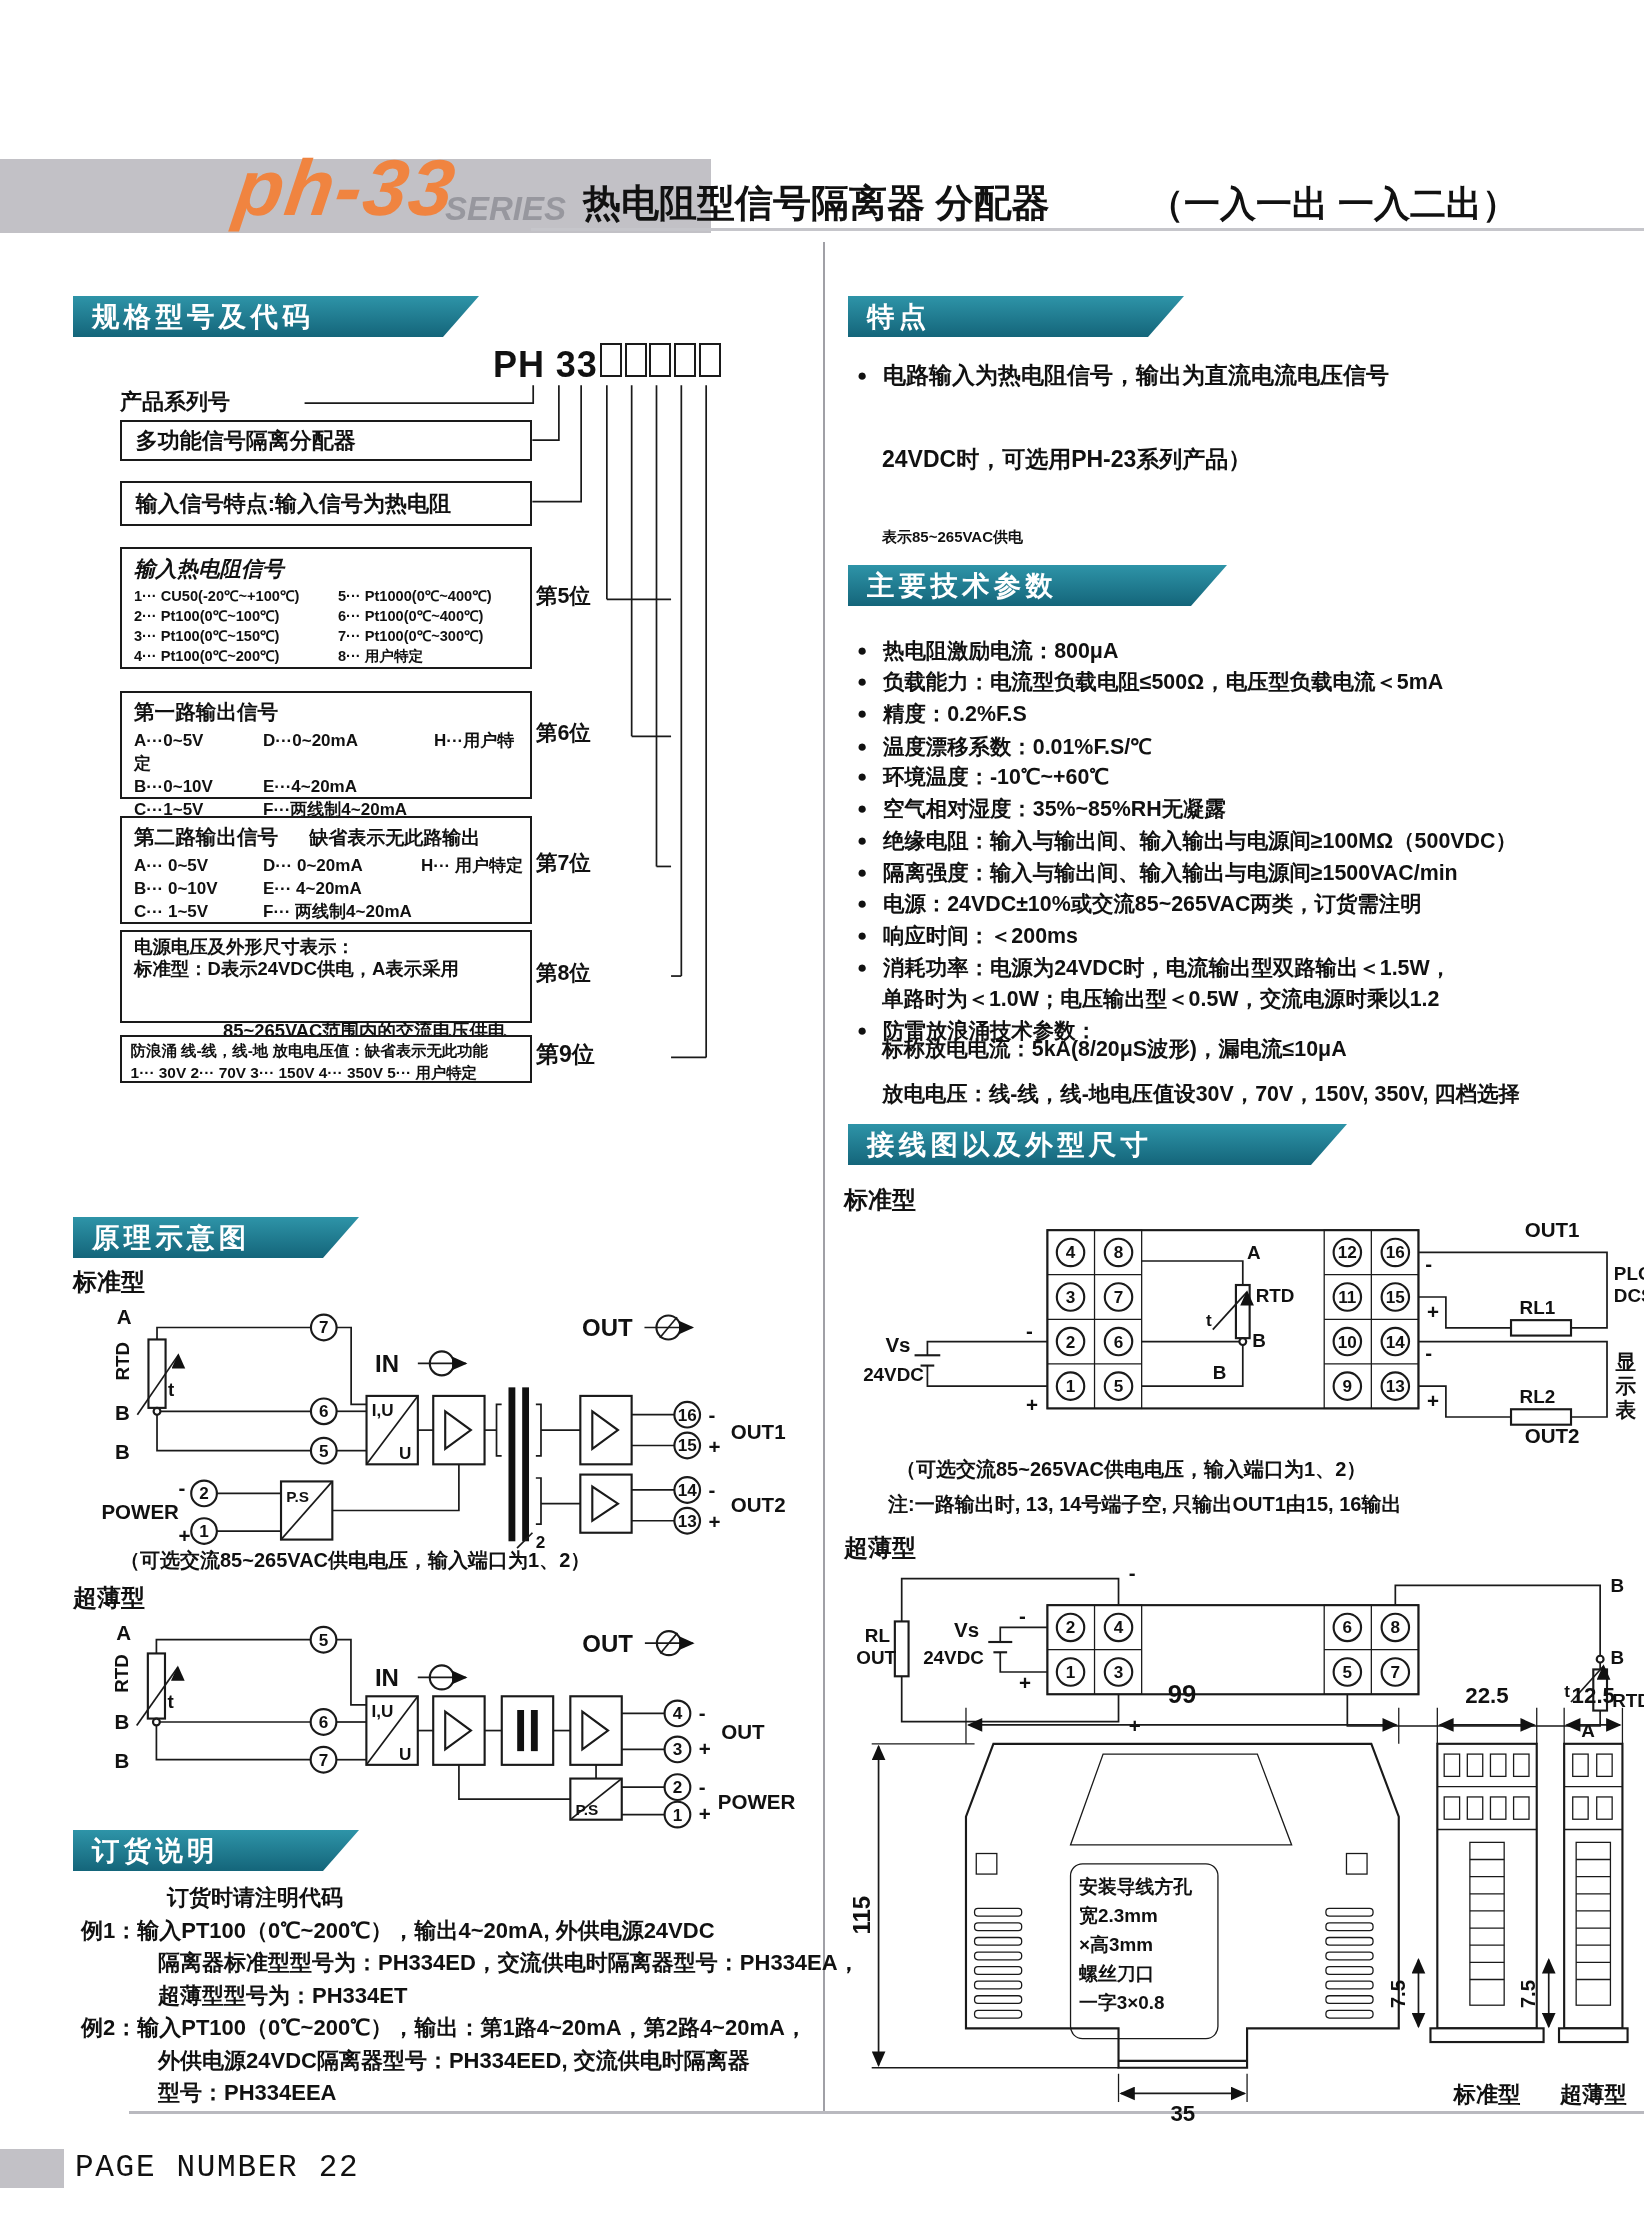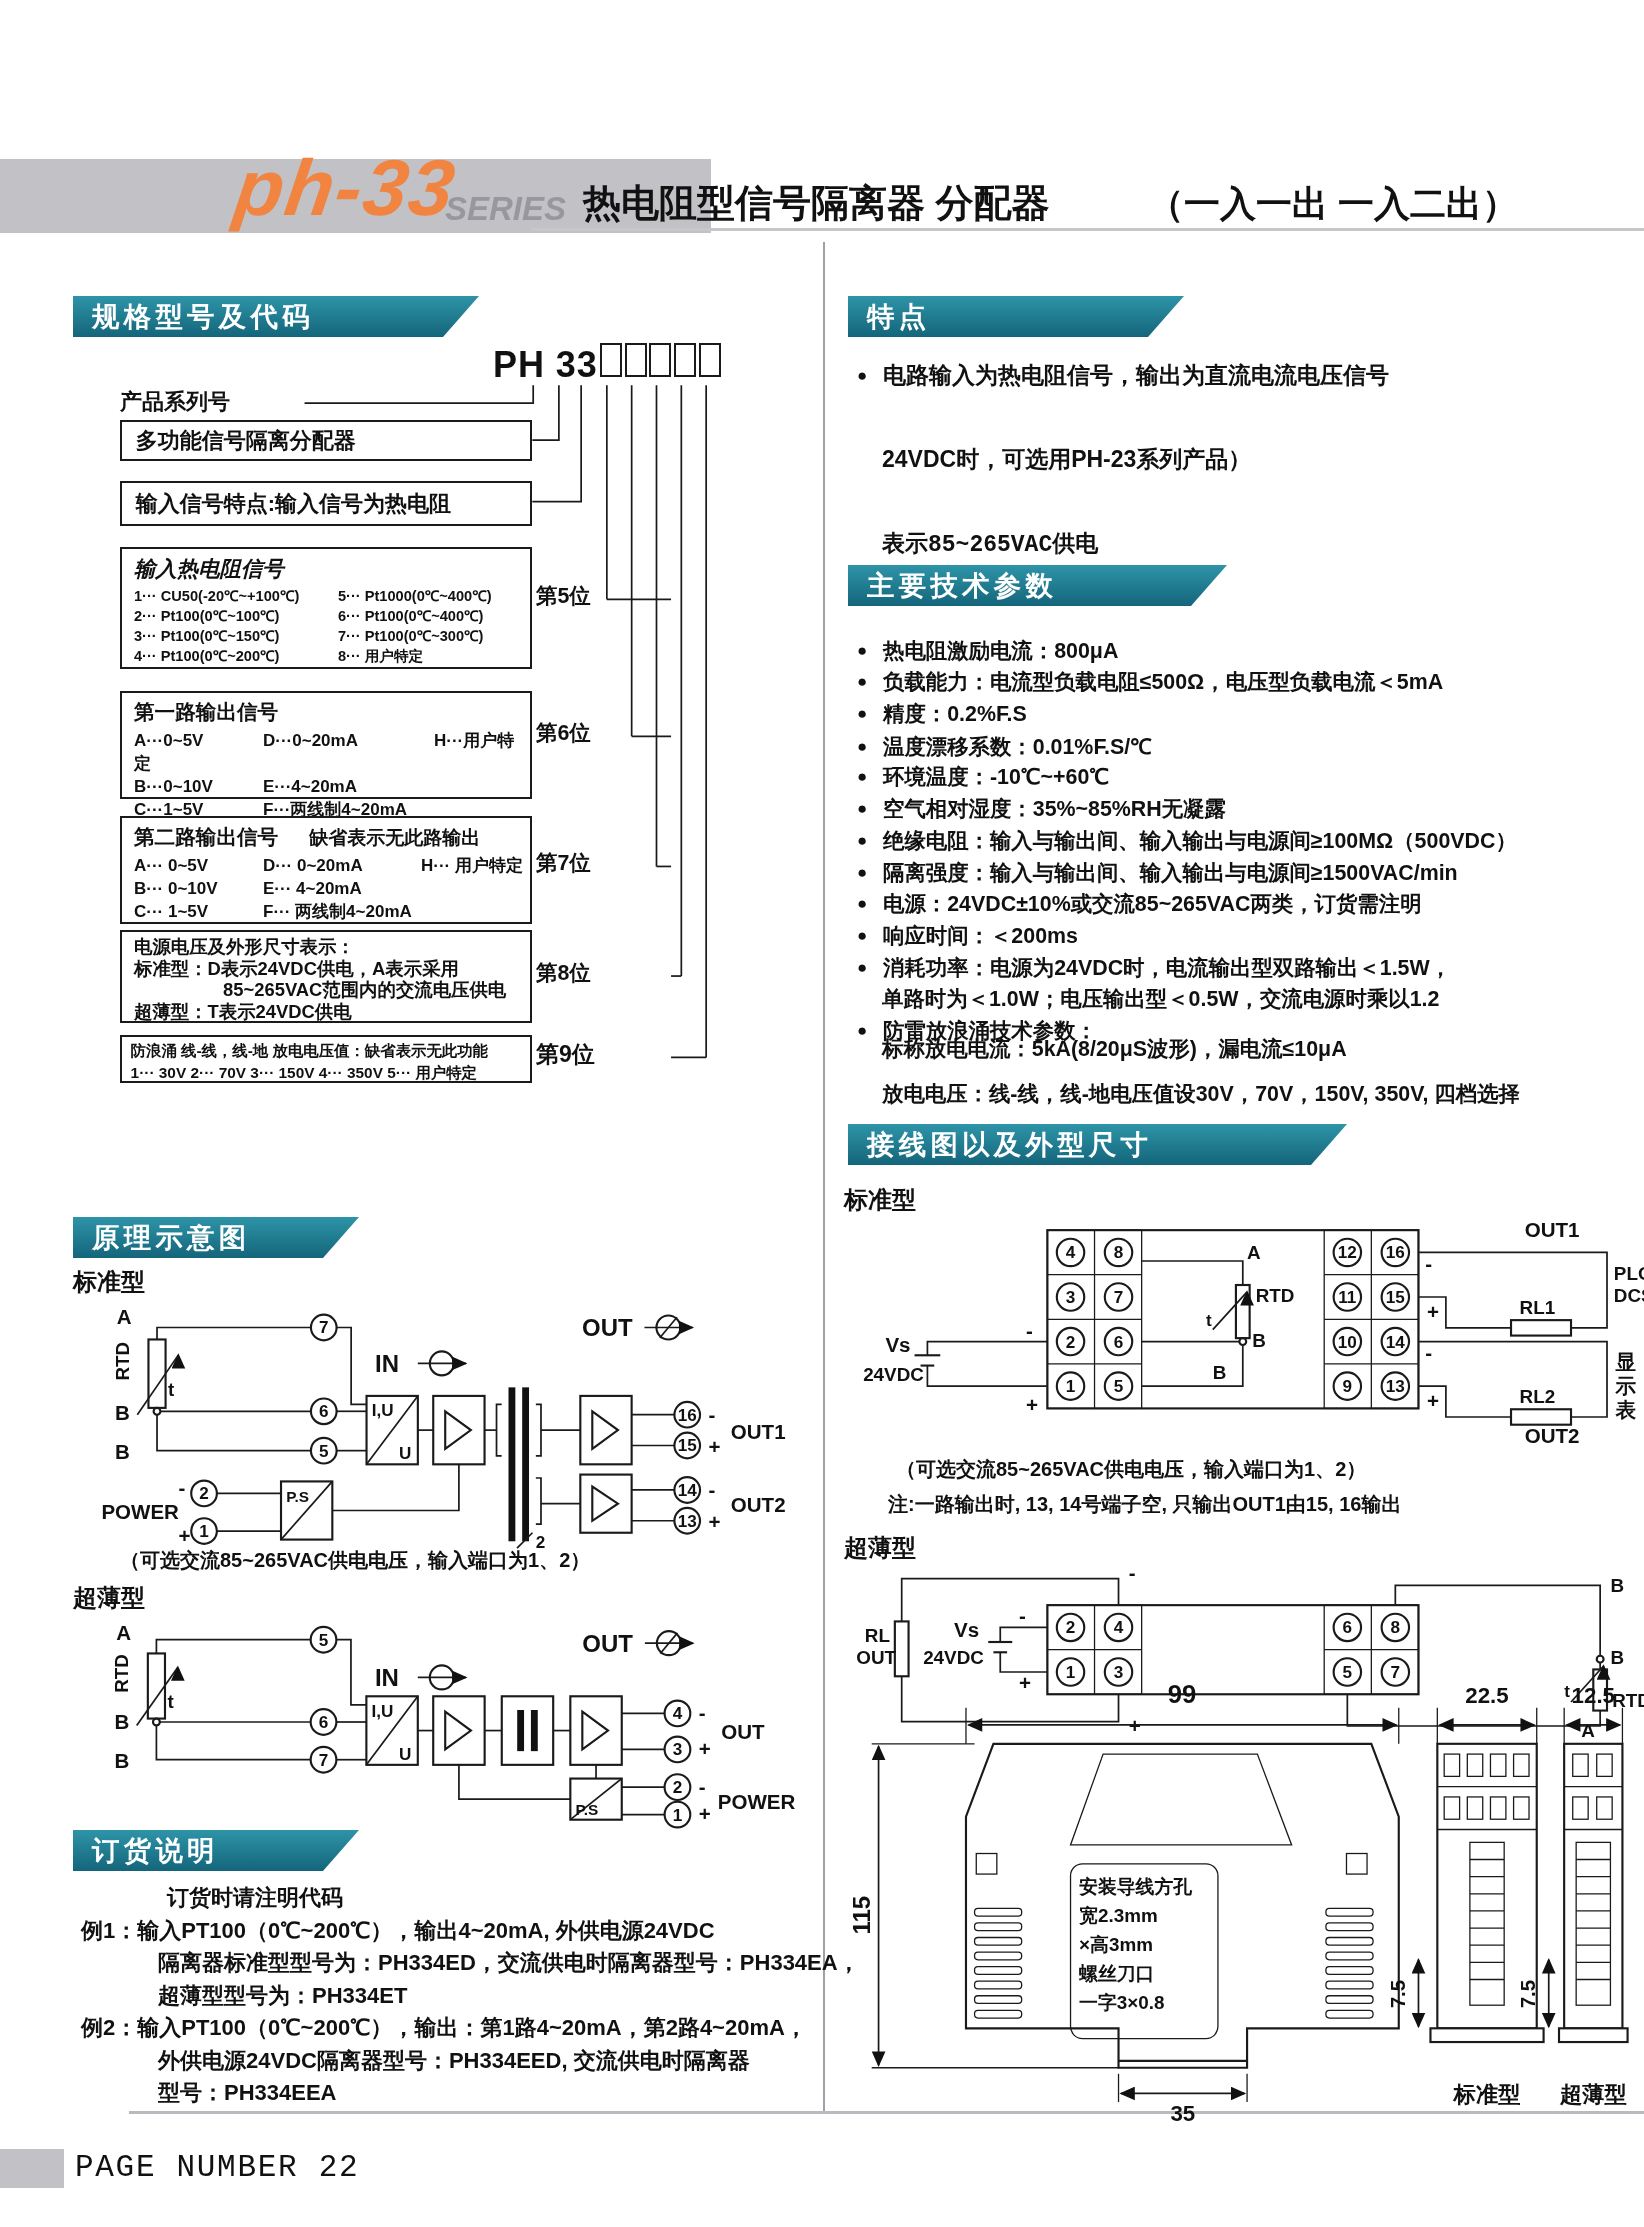--- a/index.html
+++ b/index.html
@@ -93,21 +93,21 @@
     <div style="font-size:17px;font-weight:700;line-height:23px;margin-top:2.6px;">
       <div><span style="display:inline-block;width:129px;">A··· 0~5V</span><span style="display:inline-block;width:158px;">D··· 0~20mA</span><span>H··· 用户特定</span></div>
       <div><span style="display:inline-block;width:129px;">B··· 0~10V</span><span>E··· 4~20mA</span></div>
       <div><span style="display:inline-block;width:129px;">C··· 1~5V</span><span>F··· 两线制4~20mA</span></div>
     </div>
   </div>
 
   <div class="box" style="left:120px;top:930px;width:412px;height:93px;padding:4.3px 0 0 12px;font-size:18.4px;font-weight:700;line-height:21.4px;">
     <div>电源电压及外形尺寸表示：</div>
     <div>标准型：D表示24VDC供电，A表示采用</div>
-    <div style="padding-left:89px;">85~265VAC范围内的交流电压供电</div>
+    <div style="padding-left:89px;margin-top:41px;">85~265VAC范围内的交流电压供电</div>
     <div>超薄型：T表示24VDC供电</div>
   </div>
 
   <div class="box" style="left:120px;top:1035px;width:412px;height:48px;padding:3.4px 0 0 8.6px;font-size:15.4px;font-weight:700;line-height:21.4px;">
     <div>防浪涌 线-线，线-地 放电电压值：缺省表示无此功能</div>
     <div>1··· 30V 2··· 70V 3··· 150V 4··· 350V 5··· 用户特定</div>
   </div>
 
   <div class="t" style="left:536px;top:581px;font-size:21.4px;">第5位</div>
   <div class="t" style="left:536px;top:718px;font-size:21.4px;">第6位</div>
@@ -327,21 +327,21 @@
   <div class="t" style="left:81px;top:1916px;font-size:22px;">例1：输入PT100（0℃~200℃），输出4~20mA, 外供电源24VDC</div>
   <div class="t" style="left:158px;top:1948px;font-size:22px;">隔离器标准型型号为：PH334ED，交流供电时隔离器型号：PH334EA，</div>
   <div class="t" style="left:158px;top:1981px;font-size:22px;">超薄型型号为：PH334ET</div>
   <div class="t" style="left:81px;top:2013px;font-size:22px;">例2：输入PT100（0℃~200℃），输出：第1路4~20mA，第2路4~20mA，</div>
   <div class="t" style="left:158px;top:2046px;font-size:22px;">外供电源24VDC隔离器型号：PH334EED, 交流供电时隔离器</div>
   <div class="t" style="left:158px;top:2078px;font-size:22px;">型号：PH334EEA</div>
 
   <div class="banner" style="left:848px;top:296px;width:317px;">特点</div>
   <div class="t" style="left:857px;top:360px;font-size:23px;"><span class="dot">●</span><span>电路输入为热电阻信号，输出为直流电流电压信号</span></div>
   <div class="t" style="left:882px;top:444px;font-size:23px;">24VDC时，可选用PH-23系列产品）</div>
-  <div class="t" style="left:882px;top:528px;font-size:23px;font-family:Liberation Mono, monospace;">表示85~265VAC供电</div>
+  <div class="t" style="left:882px;top:528px;font-size:15px;">表示85~265VAC供电</div>
 
   <div class="banner" style="left:848px;top:565px;width:360px;">主要技术参数</div>
   <div class="t" style="left:857px;top:636px;font-size:21.4px;"><span class="dot">●</span><span>热电阻激励电流：800μA</span></div>
   <div class="t" style="left:857px;top:667px;font-size:21.4px;"><span class="dot">●</span><span>负载能力：电流型负载电阻≤500Ω，电压型负载电流＜5mA</span></div>
   <div class="t" style="left:857px;top:699px;font-size:21.4px;"><span class="dot">●</span><span>精度：0.2%F.S</span></div>
   <div class="t" style="left:857px;top:731px;font-size:21.4px;"><span class="dot">●</span><span>温度漂移系数：0.01%F.S/℃</span></div>
   <div class="t" style="left:857px;top:762px;font-size:21.4px;"><span class="dot">●</span><span>环境温度：-10℃~+60℃</span></div>
   <div class="t" style="left:857px;top:794px;font-size:21.4px;"><span class="dot">●</span><span>空气相对湿度：35%~85%RH无凝露</span></div>
   <div class="t" style="left:857px;top:826px;font-size:21.4px;"><span class="dot">●</span><span>绝缘电阻：输入与输出间、输入输出与电源间≥100MΩ（500VDC）</span></div>
   <div class="t" style="left:857px;top:858px;font-size:21.4px;"><span class="dot">●</span><span>隔离强度：输入与输出间、输入输出与电源间≥1500VAC/min</span></div>

